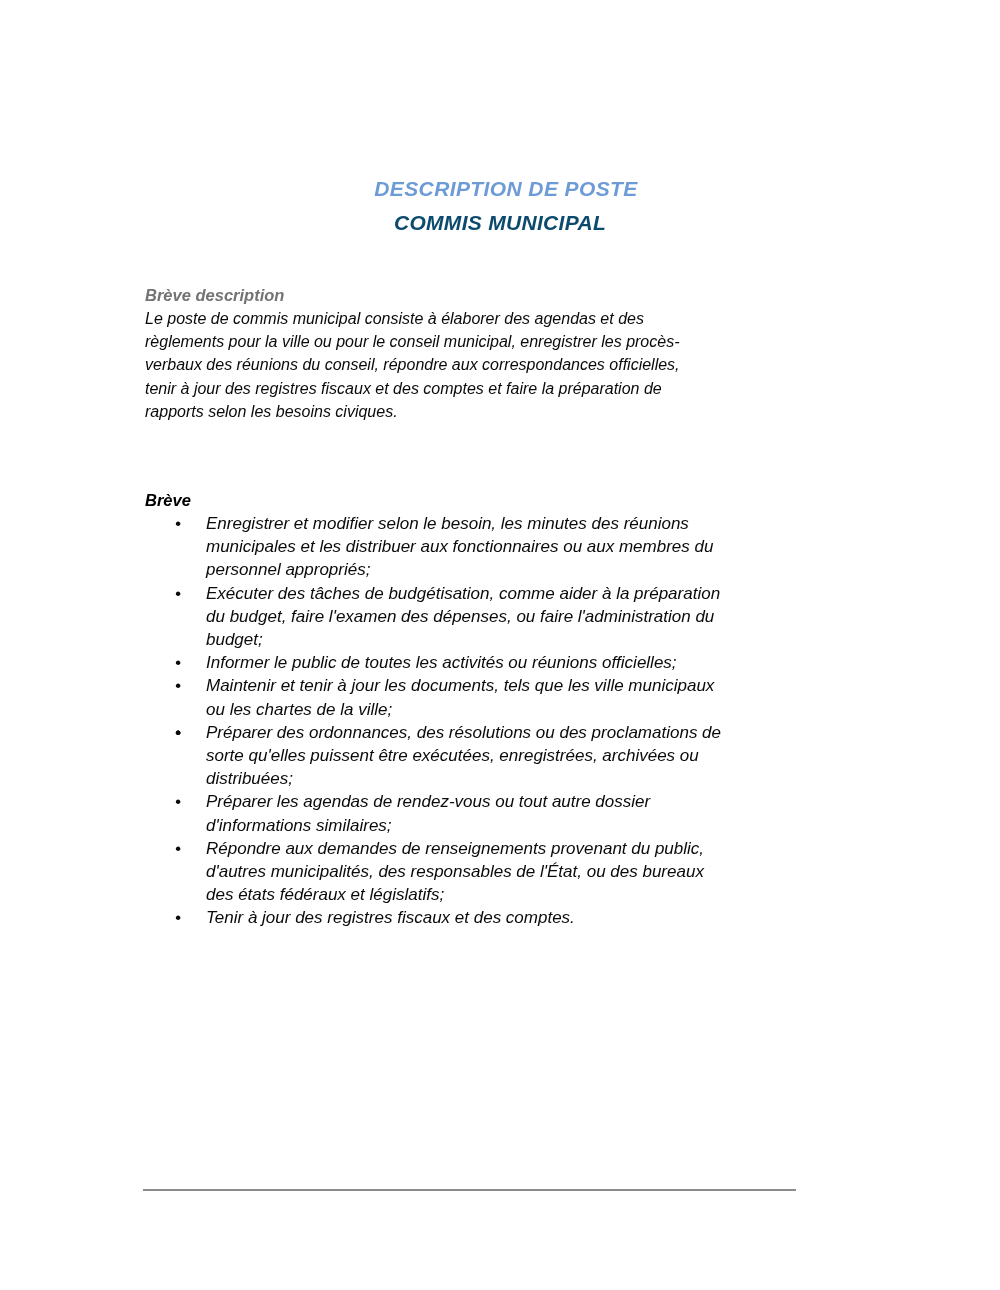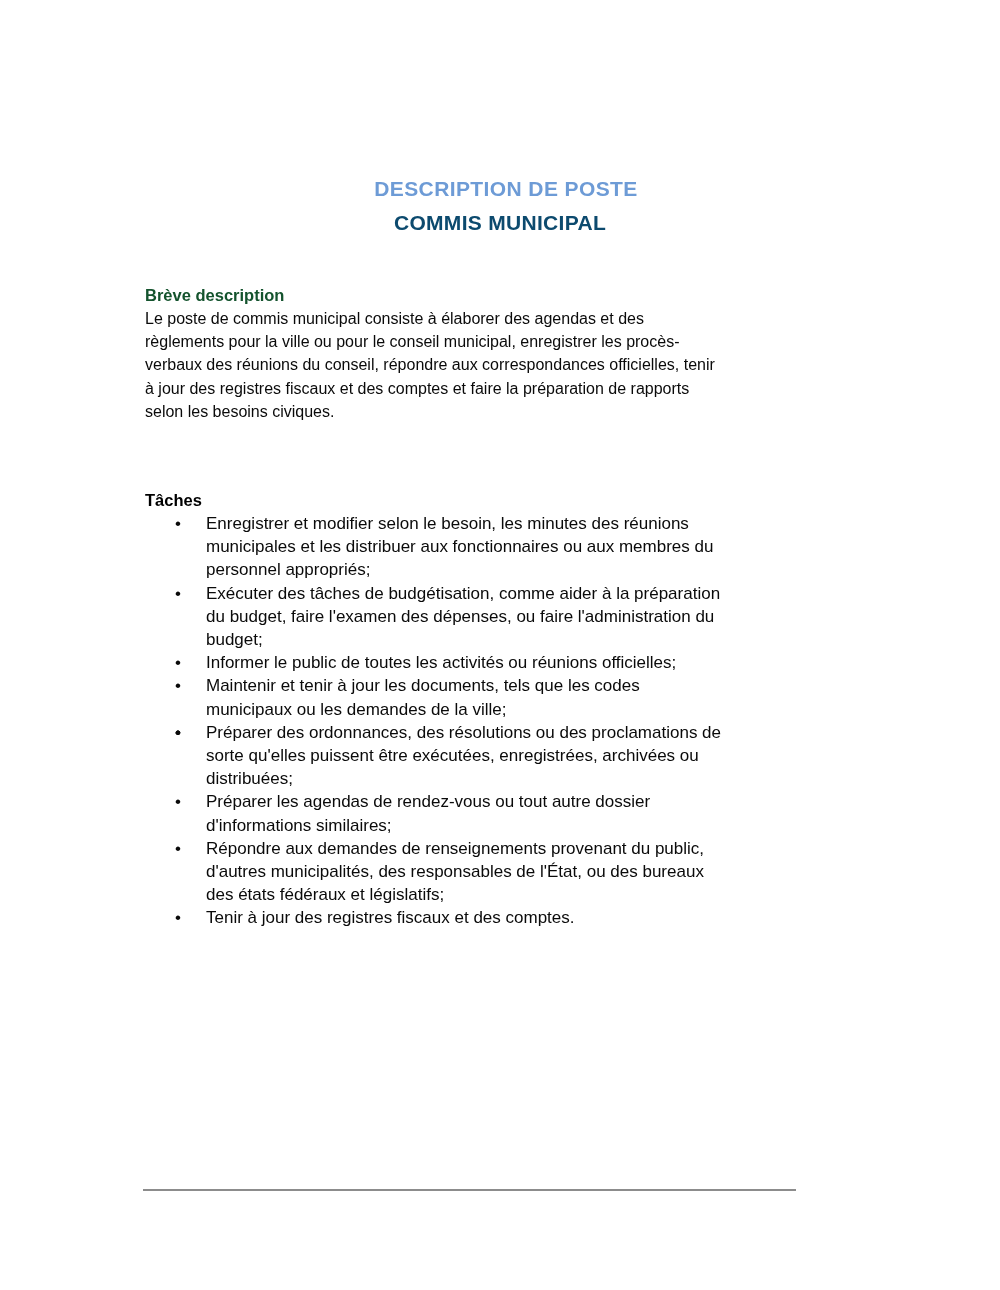--- a/index.html
+++ b/index.html
@@ -17,20 +17,21 @@
     -webkit-font-smoothing: antialiased;
   }
 
   .page {
     position: absolute;
     inset: 0;
     width: 796px;
     height: 1290px;
     background: #ffffff;
     overflow: hidden;
+    font-style: italic;
   }
 
   
   .title-block {
     position: absolute;
     left: 0;
     top: 176px;
     width: 1000px;
     text-align: center;
   }
@@ -61,21 +62,21 @@
     left: 145px;
     top: 284px;
     width: 580px;
   }
 
   .section-heading {
     font-size: 16.5px;
     font-weight: bold;
     line-height: 23px;
     margin: 0;
-    color: #14532d;
+    color: #737373;
   }
 
   .lead-paragraph {
     font-size: 16px;
     line-height: 23.2px;
     margin: 0;
     color: #0a0a0a;
     width: 570px;
   }
 
@@ -150,37 +151,37 @@
   <div class="content">
 
     <div class="section-brief">
       <p class="section-heading">Brève description</p>
       <p class="lead-paragraph">Le poste de commis municipal consiste à élaborer des agendas et des règlements pour la ville ou pour le conseil municipal, enregistrer les procès-verbaux des réunions du conseil, répondre aux correspondances officielles, tenir à jour des registres fiscaux et des comptes et faire la préparation de rapports selon les besoins civiques.</p>
     </div>
 
     <div class="spacer-tasks"></div>
 
     <div class="section-tasks">
-      <p class="tasks-heading">Tâches</p>
+      <p class="tasks-heading">Brève</p>
       <ul class="task-list">
         <li>
           <span class="bullet-glyph">•</span>
           <span>Enregistrer et modifier selon le besoin, les minutes des réunions municipales et les distribuer aux fonctionnaires ou aux membres du personnel appropriés;</span>
         </li>
         <li>
           <span class="bullet-glyph">•</span>
           <span>Exécuter des tâches de budgétisation, comme aider à la préparation du budget, faire l'examen des dépenses, ou faire l'administration du budget;</span>
         </li>
         <li>
           <span class="bullet-glyph">•</span>
           <span>Informer le public de toutes les activités ou réunions officielles;</span>
         </li>
         <li>
           <span class="bullet-glyph">•</span>
-          <span>Maintenir et tenir à jour les documents, tels que les codes municipaux ou les demandes de la ville;</span>
+          <span>Maintenir et tenir à jour les documents, tels que les ville municipaux ou les chartes de la ville;</span>
         </li>
         <li>
           <span class="bullet-glyph">•</span>
         </li>
         <li>
           <span class="bullet-glyph">•</span>
         </li>
         <li>
           <span class="bullet-glyph">•</span>
           <span>Préparer des ordonnances, des résolutions ou des proclamations de sorte qu'elles puissent être exécutées, enregistrées, archivées ou distribuées;</span>

